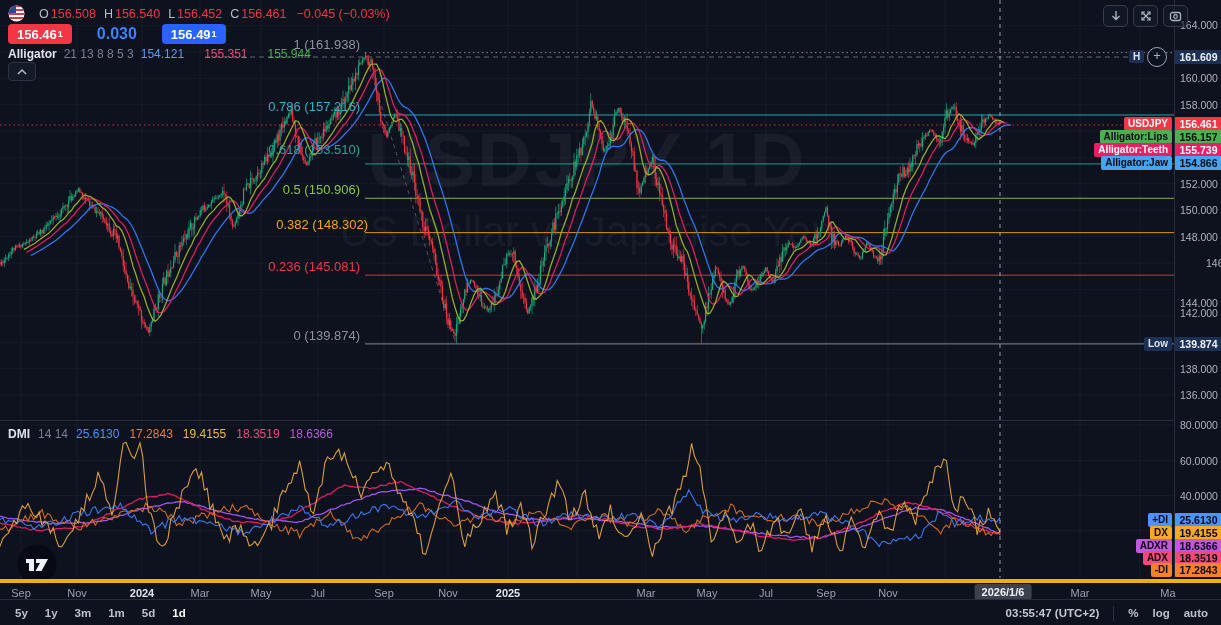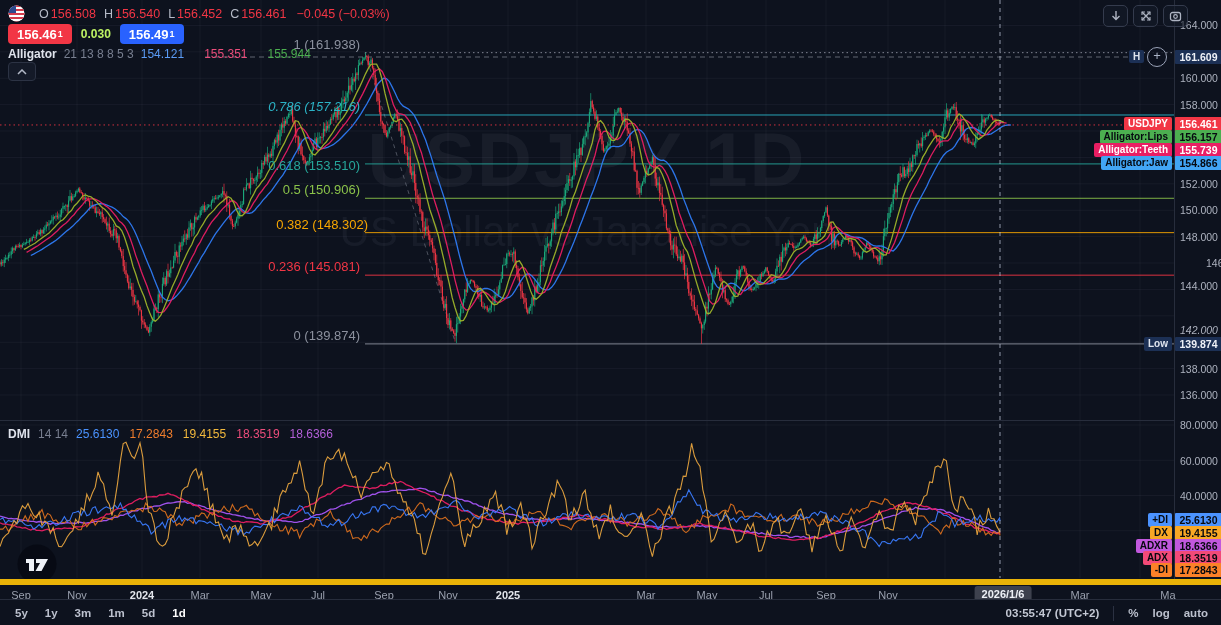--- a/index.html
+++ b/index.html
@@ -14,40 +14,40 @@
   #row-title{left:8px;top:5px;gap:6px;font-size:13.5px;color:#e6e9f0;font-weight:600;}
   .ohlc{display:flex;gap:8px;margin-left:8px;font-weight:400;font-size:12.5px;}
   .ohlc .k{color:#b7bcc9;}.ohlc .v{color:#f23645;}
   #chg{color:#f23645;font-weight:400;font-size:12.5px;margin-left:4px;}
   #row-quote{left:8px;top:24px;gap:0;}
   .qbox{height:20px;border-radius:4px;padding:0 9px;display:flex;align-items:center;color:#fff;
         font-size:13px;font-weight:700;}
   .qbox sup{font-size:9px;margin-left:1px;}
   #sell-box{background:#f23645;}
   #buy-box{background:#2962ff;}
-  #spread{color:#bef264;font-size:12px;margin:0 9px;font-weight:600;}
+  #spread{color:#3b82f6;font-size:16px;margin:0 25px;font-weight:600;}
   #row-alligator{left:8px;top:47px;gap:7px;font-size:12px;}
   #row-alligator .nm{color:#dfe3ec;font-weight:600;}
   #row-alligator .pr{color:#787f90;}
   #legend-collapse{position:absolute;left:8px;top:62px;width:26px;height:17px;background:#141a28;
      border:1px solid #2c3344;border-radius:4px;display:flex;align-items:center;justify-content:center;z-index:6;cursor:pointer;}
   
   #tr-buttons{position:absolute;left:1103px;top:5px;display:flex;gap:5px;z-index:7;}
   .tr-btn{width:23px;height:20px;border:1px solid #343b4d;border-radius:5px;background:rgba(20,26,40,.6);
           display:flex;align-items:center;justify-content:center;cursor:pointer;}
   
   #price-axis{position:absolute;left:1174px;top:0;width:47px;height:579px;border-left:1px solid #272d3c;z-index:5;background:#0d121e;}
   .axis-tick{position:absolute;left:5px;font-size:10.5px;color:#adb2bf;}
   .axis-box{position:absolute;left:0;width:47px;height:14px;line-height:14px;text-align:center;
             font-size:10.5px;font-weight:700;border-radius:1px;}
   .axis-tag{position:absolute;height:14px;line-height:14px;padding:0 4px;font-size:10px;font-weight:700;
             border-radius:2px;z-index:5;}
   .fib-label{position:absolute;width:160px;text-align:right;font-size:13px;z-index:2;}
   
-  #time-axis{position:absolute;left:0;top:579px;width:1221px;height:20px;border-top:6px solid #eab308;z-index:5;background:#0d121e;}
+  #time-axis{position:absolute;left:0;top:579px;width:1221px;height:20px;border-top:4px solid #eab308;z-index:5;background:#0d121e;}
   .time-label{position:absolute;top:4px;transform:translateX(-50%);font-size:11px;color:#9aa0ae;}
   .time-label.year{color:#e2e5ec;font-weight:700;}
   .time-label.boxed{background:#3d414e;color:#edf0f6;font-weight:700;border-radius:3px;padding:2px 7px;top:1px;}
   
   #toolbar{position:absolute;left:0;top:599px;width:1221px;height:26px;border-top:1px solid #272d3c;
            background:#0d121e;z-index:6;display:flex;align-items:center;justify-content:space-between;}
   #ranges{display:flex;gap:17px;padding-left:15px;}
   .range-btn{font-size:11.5px;font-weight:700;color:#bcc1ce;cursor:pointer;}
   .range-btn.active{color:#ffffff;}
   #tb-right{display:flex;align-items:center;gap:14px;padding-right:13px;}
@@ -1678,22 +1678,22 @@
   <div id="pane-divider"></div>
 
   <div id="price-axis">
       <div class="axis-tick" style="top: 19.4388px;">164.000</div>
       <div class="axis-tick" style="top: 72.2388px;">160.000</div>
       <div class="axis-tick" style="top: 98.6388px;">158.000</div>
       <div class="axis-tick" style="top: 177.839px;">152.000</div>
       <div class="axis-tick" style="top: 204.239px;">150.000</div>
       <div class="axis-tick" style="top: 230.639px;">148.000</div>
       <div class="axis-tick" style="top: 257.039px; margin-left: 26px;">146.000</div>
-      <div class="axis-tick" style="top: 280px;">144.000</div>
-      <div class="axis-tick" style="top: 324px; font-style: italic;">142.000</div>
+      <div class="axis-tick" style="top: 297px;">144.000</div>
+      <div class="axis-tick" style="top: 307px;">142.000</div>
       <div class="axis-tick" style="top: 362.639px;">138.000</div>
       <div class="axis-tick" style="top: 389.039px;">136.000</div>
       <div class="axis-tick" style="top: 419px;">80.0000</div>
       <div class="axis-tick" style="top: 455px;">60.0000</div>
       <div class="axis-tick" style="top: 490px;">40.0000</div>
       <div class="axis-box" style="top: 50px; background: rgb(28, 48, 85); color: rgb(238, 241, 247);">161.609</div>
       <div class="axis-box" style="top: 117px; background: rgb(242, 54, 69); color: rgb(255, 255, 255);">156.461</div>
       <div class="axis-box" style="top: 130px; background: rgb(76, 175, 80); color: rgb(6, 9, 15);">156.157</div>
       <div class="axis-box" style="top: 143px; background: rgb(233, 30, 99); color: rgb(255, 255, 255);">155.739</div>
       <div class="axis-box" style="top: 156px; background: rgb(66, 165, 245); color: rgb(6, 9, 15);">154.866</div>
@@ -1740,22 +1740,22 @@
       <span class="tb-sep"></span>
       <span id="tb-buttons" style="display:flex;gap:14px;">
           <span class="tb-btn">%</span>
           <span class="tb-btn">log</span>
           <span class="tb-btn">auto</span>
         </span>
     </div>
   </div>
 
 <div class="fib-label" style="color: rgb(140, 145, 158); left: 200px; top: 36.6572px;">1 (161.938)</div>
-    <div class="fib-label" style="color: rgb(43, 179, 198); left: 200px; top: 98.9876px; font-style: italic;">0.786 (157.216)</div>
-    <div class="fib-label" style="color: rgb(38, 166, 154); left: 200px; top: 158px;">0.618 (153.510)</div>
+    <div class="fib-label" style="color: rgb(43, 179, 198); left: 200px; top: 98.9876px;">0.786 (157.216)</div>
+    <div class="fib-label" style="color: rgb(38, 166, 154); left: 200px; top: 142px;">0.618 (153.510)</div>
     <div class="fib-label" style="color: rgb(139, 195, 74); left: 200px; top: 182.28px;">0.5 (150.906)</div>
     <div class="fib-label" style="color: rgb(247, 166, 0); left: 208px; top: 216.652px;">0.382 (148.302)</div>
     <div class="fib-label" style="color: rgb(242, 54, 69); left: 200px; top: 259.17px;">0.236 (145.081)</div>
     <div class="fib-label" style="color: rgb(140, 145, 158); left: 200px; top: 327.902px;">0 (139.874)</div>
     <div class="axis-tag" style="right: 49px; top: 117px; background: rgb(242, 54, 69); color: rgb(255, 255, 255);">USDJPY</div>
     <div class="axis-tag" style="right: 49px; top: 130px; background: rgb(76, 175, 80); color: rgb(6, 9, 15);">Alligator:Lips</div>
     <div class="axis-tag" style="right: 49px; top: 143px; background: rgb(233, 30, 99); color: rgb(255, 255, 255);">Alligator:Teeth</div>
     <div class="axis-tag" style="right: 49px; top: 156px; background: rgb(66, 165, 245); color: rgb(6, 9, 15);">Alligator:Jaw</div>
     <div class="axis-tag" style="right: 49px; top: 337px; background: rgb(28, 48, 85); color: rgb(223, 228, 238);">Low</div>
     <div class="axis-tag" style="right: 49px; top: 513px; background: rgb(75, 147, 255); color: rgb(6, 9, 15);">+DI</div>

